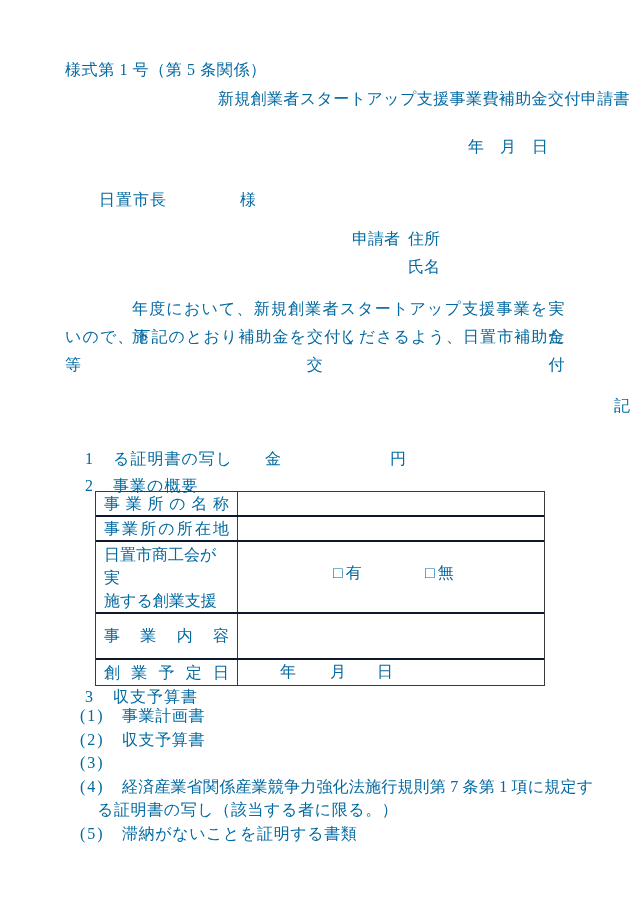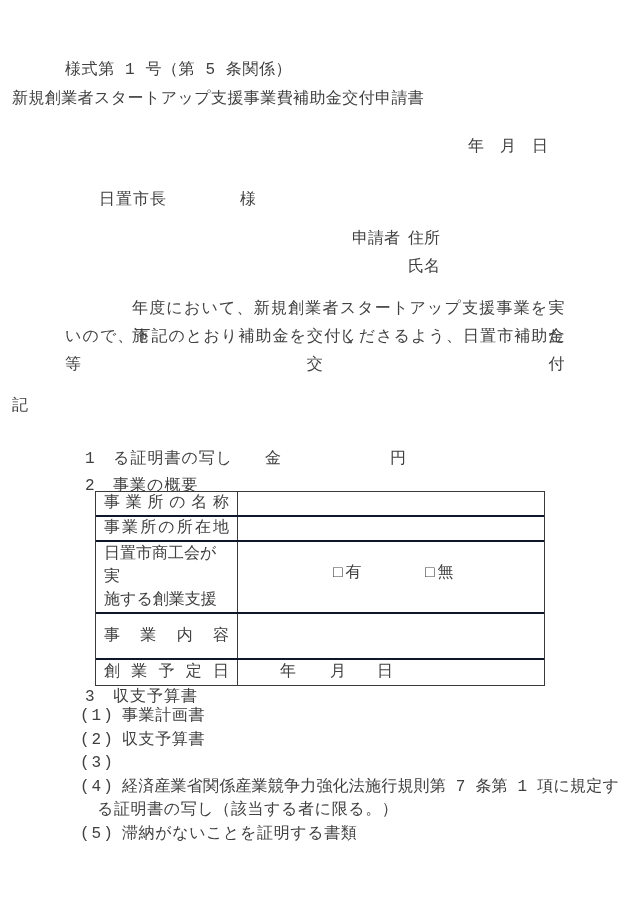--- a/index.html
+++ b/index.html
@@ -1,24 +1,24 @@
 <!DOCTYPE html>
 <html><head>
 <meta charset="utf-8">
 <style>
   html,body{margin:0;padding:0;background:#e8e8e8;}
   .page{
     position:relative;width:630px;height:903px;margin:0 auto;background:#ffffff;
-    font-family:Liberation Mono, monospace;
-    color:#404040;font-size:16px;overflow:hidden;
+    font-family:Liberation Serif, serif;
+    color:#0369a1;font-size:16px;overflow:hidden;
   }
   .abs{position:absolute;white-space:nowrap;line-height:22px;}
   .ls{letter-spacing:0.6px;}
   .jus{text-align:justify;text-align-last:justify;text-justify:inter-character;}
-  .center{left:12px;right:0;text-align:left;}
+  .center{left:0;right:0;text-align:right;}
   
   .para{position:absolute;left:65px;top:295px;width:500px;}
   .bline{height:28px;line-height:28px;letter-spacing:0.6px;}
   
   .ov-table{position:absolute;left:95px;top:491px;width:448px;border:1px solid #3a3a3a;}
   .ov-row{display:flex;border-bottom:2px solid #0f172a;}
   .ov-row:last-child{border-bottom:none;}
   .ov-label{width:125px;padding:0 8px;border-right:1px solid #3a3a3a;overflow:hidden;}
   .ov-value{flex:1;position:relative;}
   .opt{position:absolute;line-height:22px;white-space:nowrap;}

